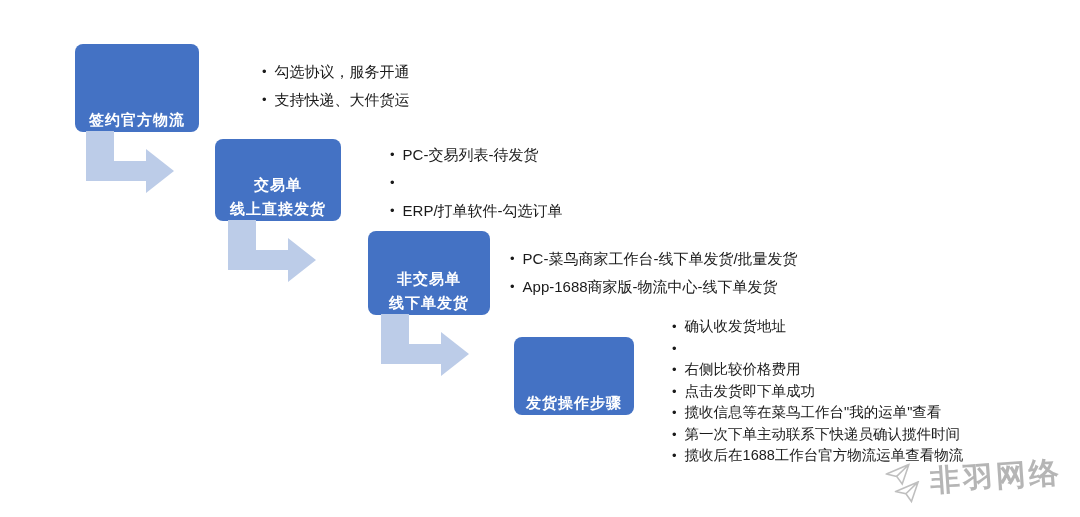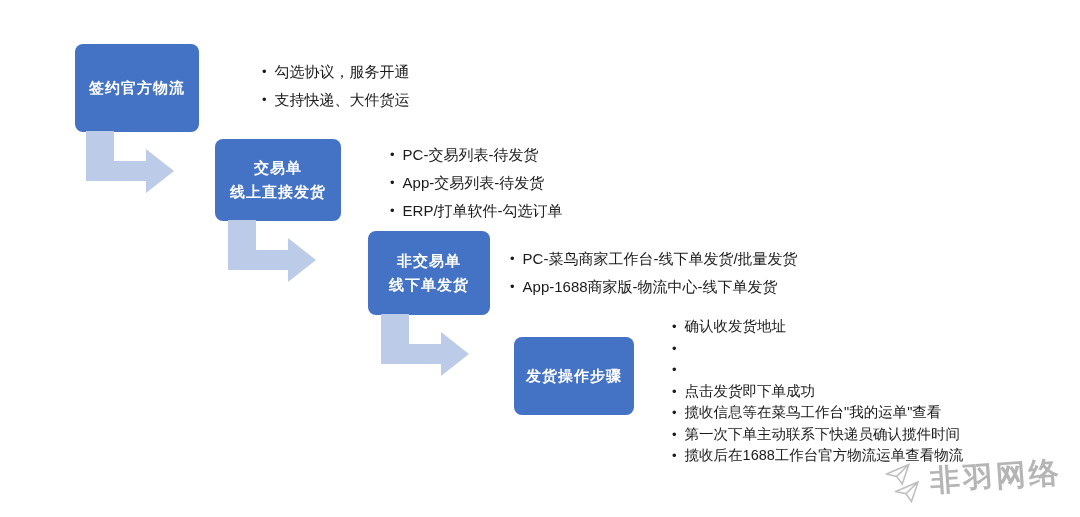--- a/index.html
+++ b/index.html
@@ -13,21 +13,21 @@
     overflow: hidden;
   }
   .flow-box {
     position: absolute;
     background: #4472C4;
     border-radius: 8px;
     color: #ffffff;
     display: flex;
     flex-direction: column;
     align-items: center;
-    justify-content: center;
+    justify-content: flex-end;
     text-align: center;
     font-weight: bold;
     font-size: 15px;
     line-height: 24px;
     letter-spacing: 1px;
   }
   .bullet-list {
     position: absolute;
     color: #1a1a1a;
   }
@@ -99,21 +99,20 @@
     <path d="M0,0 h28 v30 h32 v-12 l28,22 l-28,22 v-12 h-60 z" fill="#BCCCE8"></path>
   </svg>
 
   <div class="bullet-list list-lg" style="left:390px; top:141px;">
     <div class="bullet-item">
       <span class="dot">•</span>
       <span>PC-交易列表-待发货</span>
     </div>
     <div class="bullet-item">
       <span class="dot">•</span>
-      <span>App-交易列表-待发货</span>
     </div>
     <div class="bullet-item">
       <span class="dot">•</span>
       <span>ERP/打单软件-勾选订单</span>
     </div>
   </div>
 
   <div class="flow-box" style="left:368px; top:231px; width:122px; height:84px;">
     <div>非交易单</div>
     <div>线下单发货</div>
@@ -141,20 +140,21 @@
   <div class="bullet-list list-sm" style="left:672px; top:316px;">
     <div class="bullet-item">
       <span class="dot">•</span>
       <span>确认收发货地址</span>
     </div>
     <div class="bullet-item">
       <span class="dot">•</span>
     </div>
     <div class="bullet-item">
       <span class="dot">•</span>
+      <span>右侧比较价格费用</span>
     </div>
     <div class="bullet-item">
       <span class="dot">•</span>
       <span>点击发货即下单成功</span>
     </div>
     <div class="bullet-item">
       <span class="dot">•</span>
       <span>揽收信息等在菜鸟工作台"我的运单"查看</span>
     </div>
     <div class="bullet-item">

